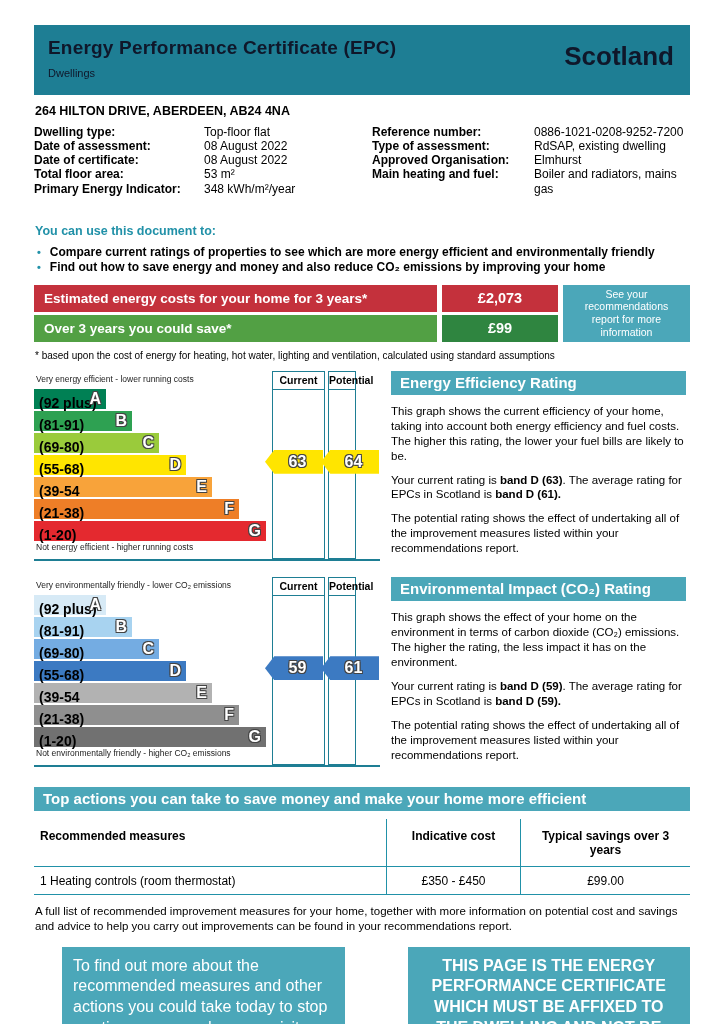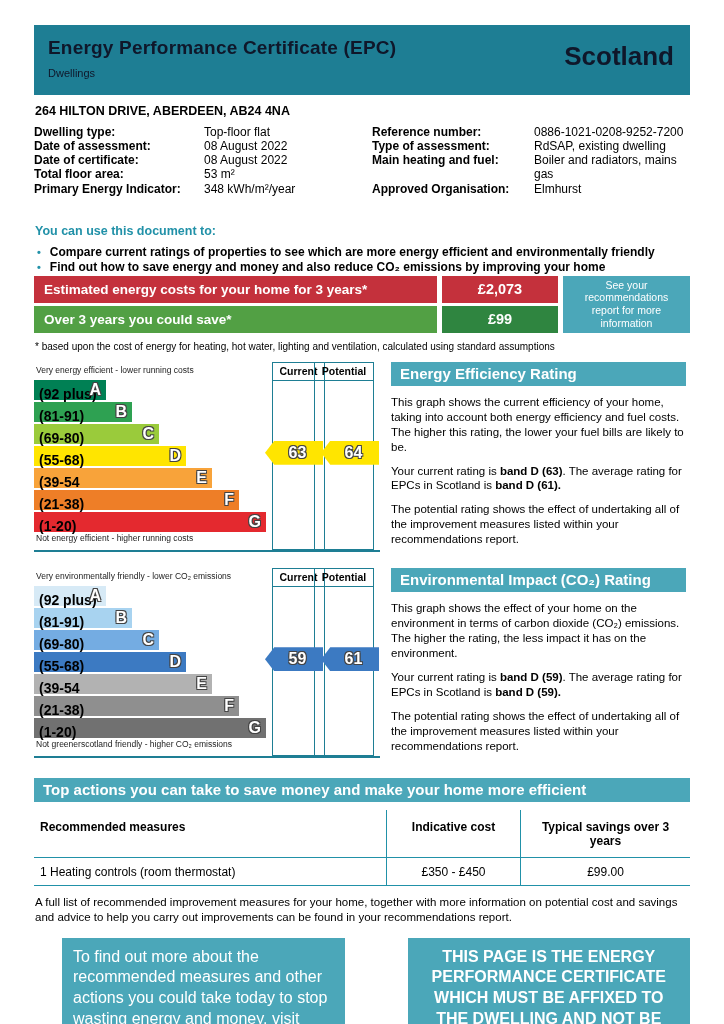--- a/index.html
+++ b/index.html
@@ -22,21 +22,21 @@
   .dcol.right { flex:1; }
   .detail-row { display:flex; }
   .detail-label { font-weight:bold; width:170px; flex-shrink:0; }
   .dcol.right .detail-label { width:162px; }
   .detail-value { flex:1; }
   
   .usage-head { color:var(--teal-text,#2191a8); font-weight:bold; font-size:12.5px; margin:28px 0 7px 1px; }
   .bullet-row { display:flex; font-size:12px; font-weight:bold; line-height:1.25; margin-left:3px; }
   .bullet-dot { color:var(--teal-text,#2191a8); margin-right:9px; font-size:11px; line-height:1.4; }
   
-  .costs { display:flex; }
+  .costs { display:flex; margin-top:9px; }
   .costs-left { flex:1; display:flex; flex-direction:column; gap:3px; margin-right:5px; }
   .cost-row { display:flex; gap:5px; height:27px; }
   .cost-label { flex:1; color:#fff; font-weight:bold; font-size:13.5px; display:flex; align-items:center; padding:0 10px; }
   .cost-value { width:116px; color:#fff; font-weight:bold; font-size:14.5px; display:flex; align-items:center; justify-content:center; }
   .row1 .cost-label, .row1 .cost-value { background:var(--red,#c4313c); }
   .row2 .cost-label { background:var(--green,#52a044); }
   .row2 .cost-value { background:var(--green-dark,#2f8540); }
   .cost-info { width:127px; background:var(--teal-light,#4ba7b9); color:#fff; font-size:10.5px; line-height:1.22;
                text-align:center; display:flex; align-items:center; justify-content:center; padding:3px 7px; box-sizing:border-box; }
   .footnote { font-size:10px; margin:8px 0 10px 1px; }
@@ -47,21 +47,21 @@
   .chart-toplabel { position:absolute; top:3px; left:2px; font-size:8.5px; color:#222; }
   .bands { position:absolute; top:18px; left:0; }
   .band { height:20px; margin-bottom:2px; position:relative; }
   .band-range { position:absolute; left:5px; top:6px; font-size:14px; font-weight:bold; color:#000; white-space:nowrap; }
   .band-letter { position:absolute; right:5px; top:0; font-size:16px; font-weight:bold; color:#fff; line-height:20px;
                  text-shadow:-1px -1px 0 #444,1px -1px 0 #444,-1px 1px 0 #444,1px 1px 0 #444; }
   .chart-bottomlabel { position:absolute; top:171px; left:2px; font-size:8.5px; color:#222; }
   .chart-baseline { position:absolute; left:0; right:0; bottom:0; height:2px; background:var(--teal-dark,#1e7e94); }
   .col { position:absolute; top:0; bottom:2px; border:1px solid var(--teal-dark,#1e7e94); box-sizing:border-box; }
   .col-current { left:238px; width:53px; }
-  .col-potential { left:280px; width:60px; }
+  .col-potential { left:294px; width:28px; }
   .col-head { font-size:10.5px; font-weight:bold; text-align:center; padding:2px 0 3px 0;
               border-bottom:1px solid var(--teal-dark,#1e7e94); }
   .arrow { position:absolute; height:24px; top:79px; display:flex; align-items:center; justify-content:center;
            clip-path:polygon(16% 0, 100% 0, 100% 100%, 16% 100%, 0 50%); }
   .arrow-current { left:231px; width:58px; }
   .arrow-potential { left:287px; width:58px; }
   .arrow span { font-size:16px; font-weight:bold; color:#fff; padding-left:7px;
                 text-shadow:-1px -1px 0 #444,1px -1px 0 #444,-1px 1px 0 #444,1px 1px 0 #444; }
   
   .panel { margin-left:11px; width:295px; }
@@ -126,26 +126,26 @@
     <div class="dcol right" id="details-right">
         <div class="detail-row">
           <span class="detail-label">Reference number:</span>
           <span class="detail-value">0886-1021-0208-9252-7200</span>
         </div>
         <div class="detail-row">
           <span class="detail-label">Type of assessment:</span>
           <span class="detail-value">RdSAP, existing dwelling</span>
         </div>
         <div class="detail-row">
+          <span class="detail-label">Approved Organisation:</span>
+          <span class="detail-value">Elmhurst</span>
+        </div>
+        <div class="detail-row">
           <span class="detail-label">Main heating and fuel:</span>
           <span class="detail-value">Boiler and radiators, mains gas</span>
-        </div>
-        <div class="detail-row">
-          <span class="detail-label">Approved Organisation:</span>
-          <span class="detail-value">Elmhurst</span>
         </div>
       </div>
   </div>
 
   <div class="usage-head">You can use this document to:</div>
   <div id="usage-bullets">
       <div class="bullet-row">
         <span class="bullet-dot">•</span>
         <span class="bullet-text">Compare current ratings of properties to see which are more energy efficient and environmentally friendly</span>
       </div>
@@ -252,21 +252,21 @@
           </div>
           <div class="band" style="width: 205px; background: rgb(143, 143, 143);">
             <span class="band-range">(21-38)</span>
             <span class="band-letter">F</span>
           </div>
           <div class="band" style="width: 232px; background: rgb(113, 113, 113);">
             <span class="band-range">(1-20)</span>
             <span class="band-letter">G</span>
           </div>
         </div>
-      <div class="chart-bottomlabel">Not greenerscotland friendly - higher CO₂ emissions</div>
+      <div class="chart-bottomlabel">Not environmentally friendly - higher CO₂ emissions</div>
       <div class="col col-current">
         <div class="col-head">Current</div>
       </div>
       <div class="col col-potential">
         <div class="col-head">Potential</div>
       </div>
       <div class="arrow arrow-current" id="co2-arrow-current" style="background: rgb(60, 122, 194);">
         <span>59</span>
       </div>
       <div class="arrow arrow-potential" id="co2-arrow-potential" style="background: rgb(60, 122, 194);">

